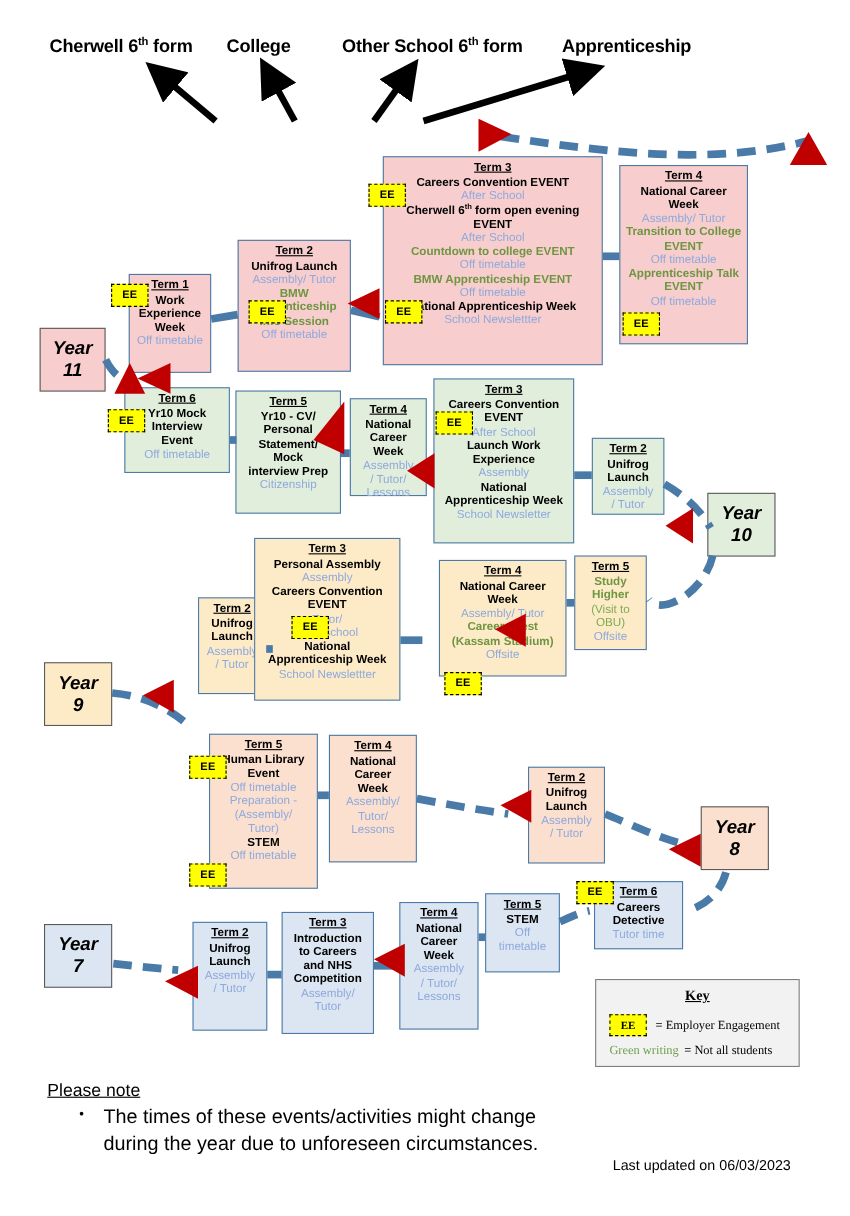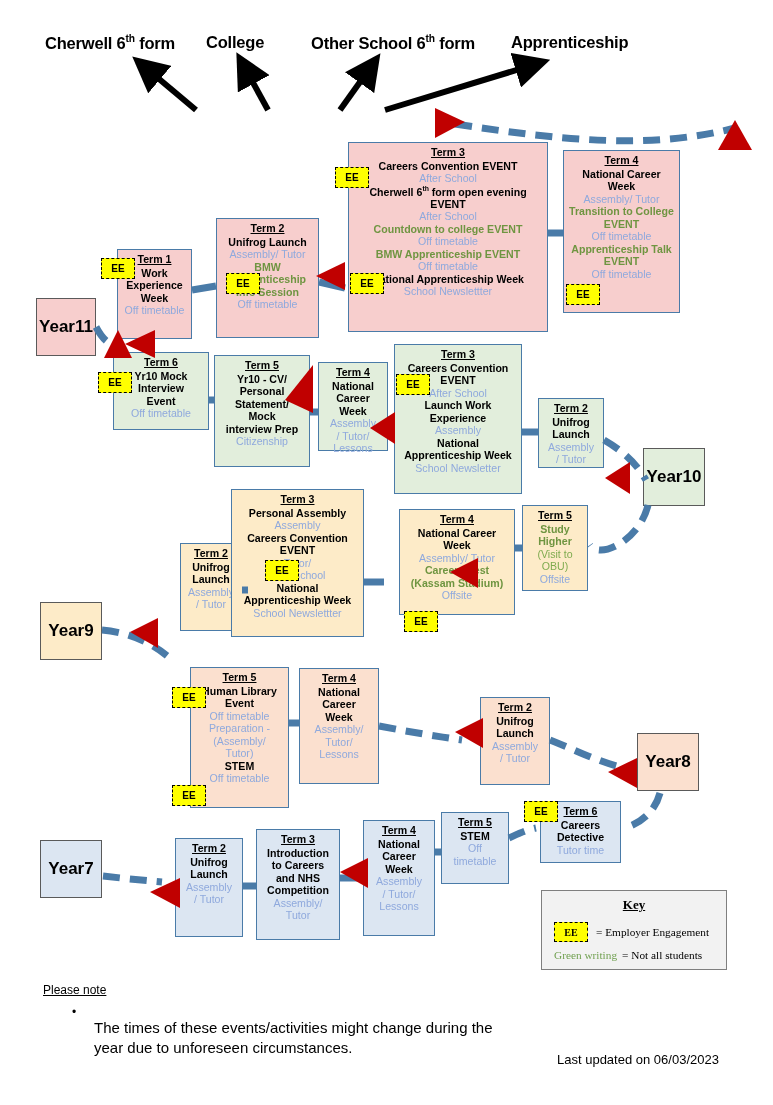--- a/index.html
+++ b/index.html
@@ -35,27 +35,28 @@
     font-size: 24px;
     white-space: nowrap;
     letter-spacing: -0.2px;
   }
 
   
   .yearbox {
     position: absolute;
     border: 1.4px solid #5a5a5a;
     display: flex;
-    flex-direction: row;
+    flex-direction: column;
     align-items: center;
     justify-content: center;
     font-weight: bold;
     font-size: 17px;
     line-height: 1.18;
     box-sizing: border-box;
+    font-style: italic;
   }
 
   
   .tbox {
     position: absolute;
     box-sizing: border-box;
     border: 1.2px solid #4a7ba8;
     text-align: center;
     padding: 3px 3px 4px 3px;
     line-height: 1.18;
@@ -132,28 +133,27 @@
     align-items: center;
     justify-content: center;
     box-sizing: border-box;
     margin-right: 8px;
   }
   .key-green { color: #70a050; }
 
   
   .note-title {
     position: absolute;
-    font-size: 12px;
+    font-size: 16px;
     text-decoration: underline;
   }
   .note-body {
     position: absolute;
-    font-size: 15px;
+    font-size: 18px;
     line-height: 1.35;
-    margin-top: 15px;
   }
   .note-bullet { position: absolute; font-size: 12px; }
   .last-updated {
     position: absolute;
     font-size: 13px;
   }
 
   svg.overlay {
     position: absolute;
     left: 0; top: 0;

